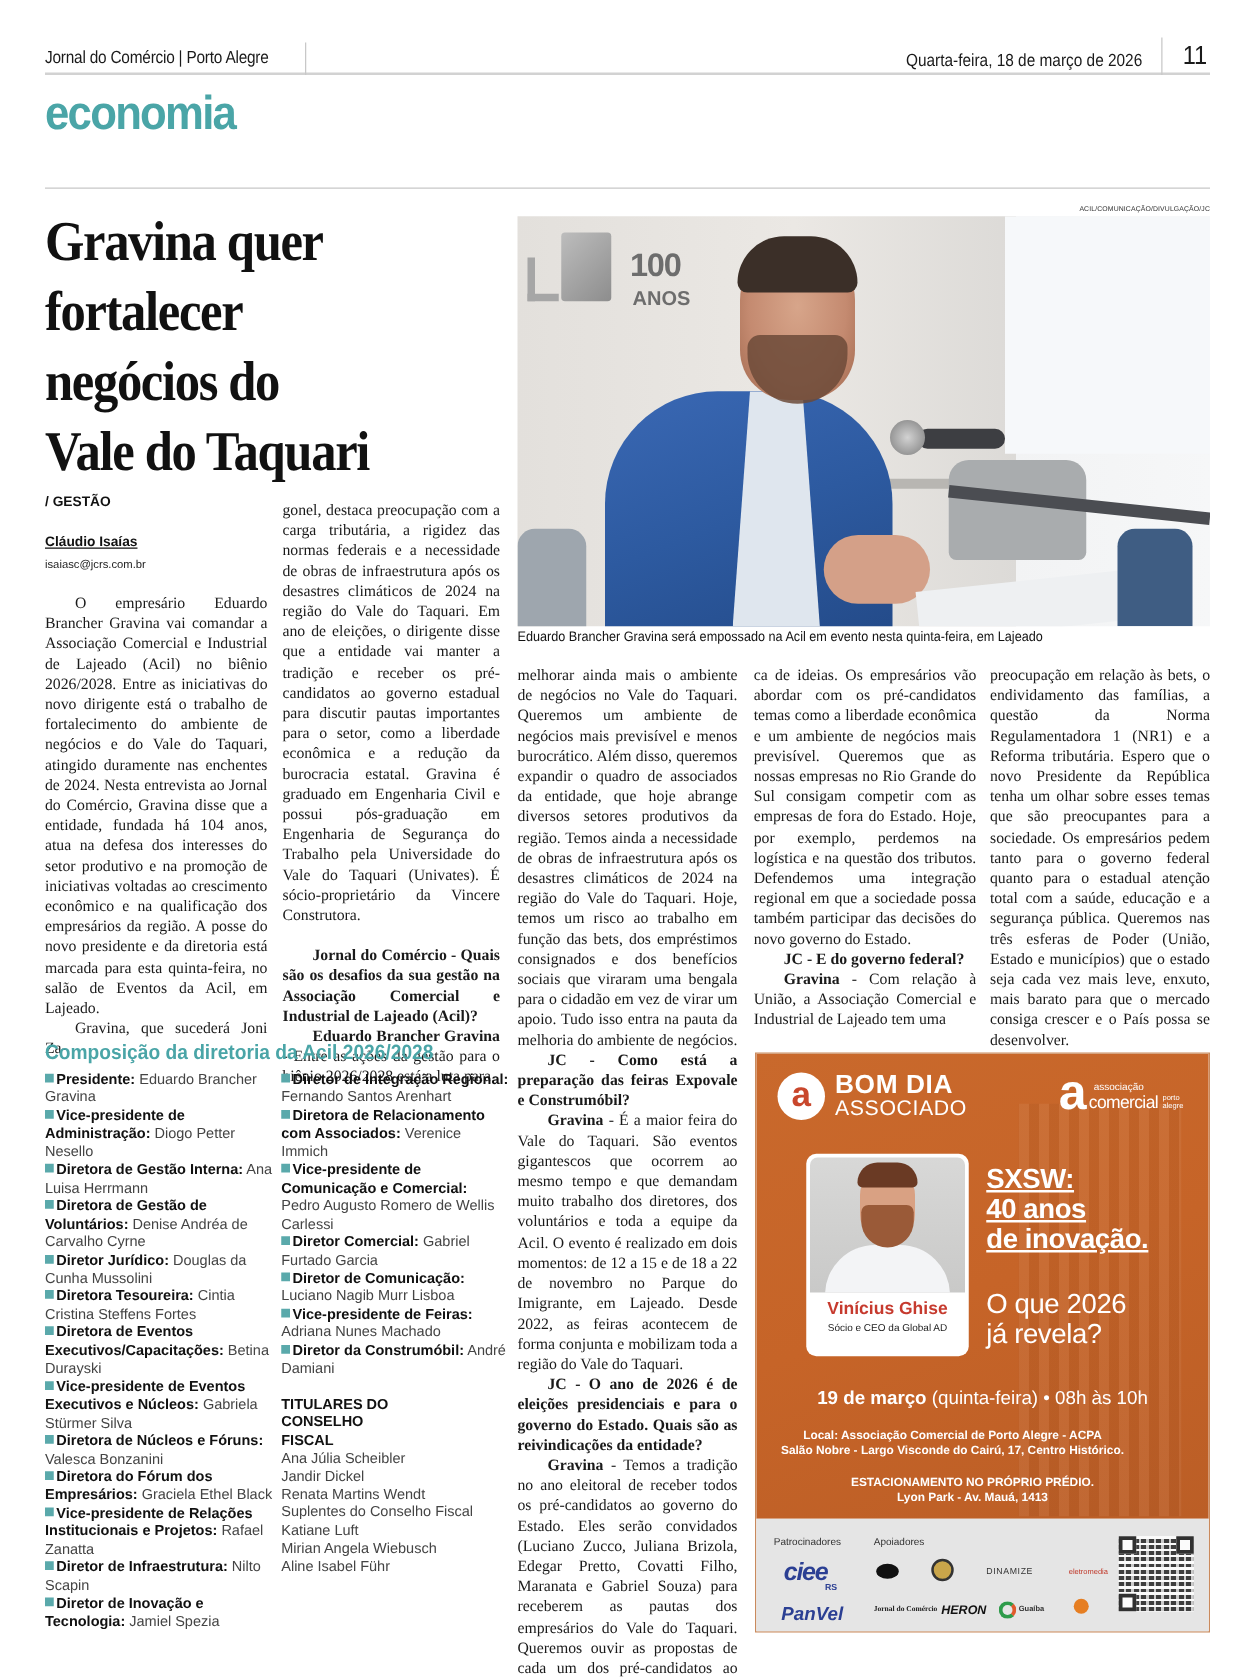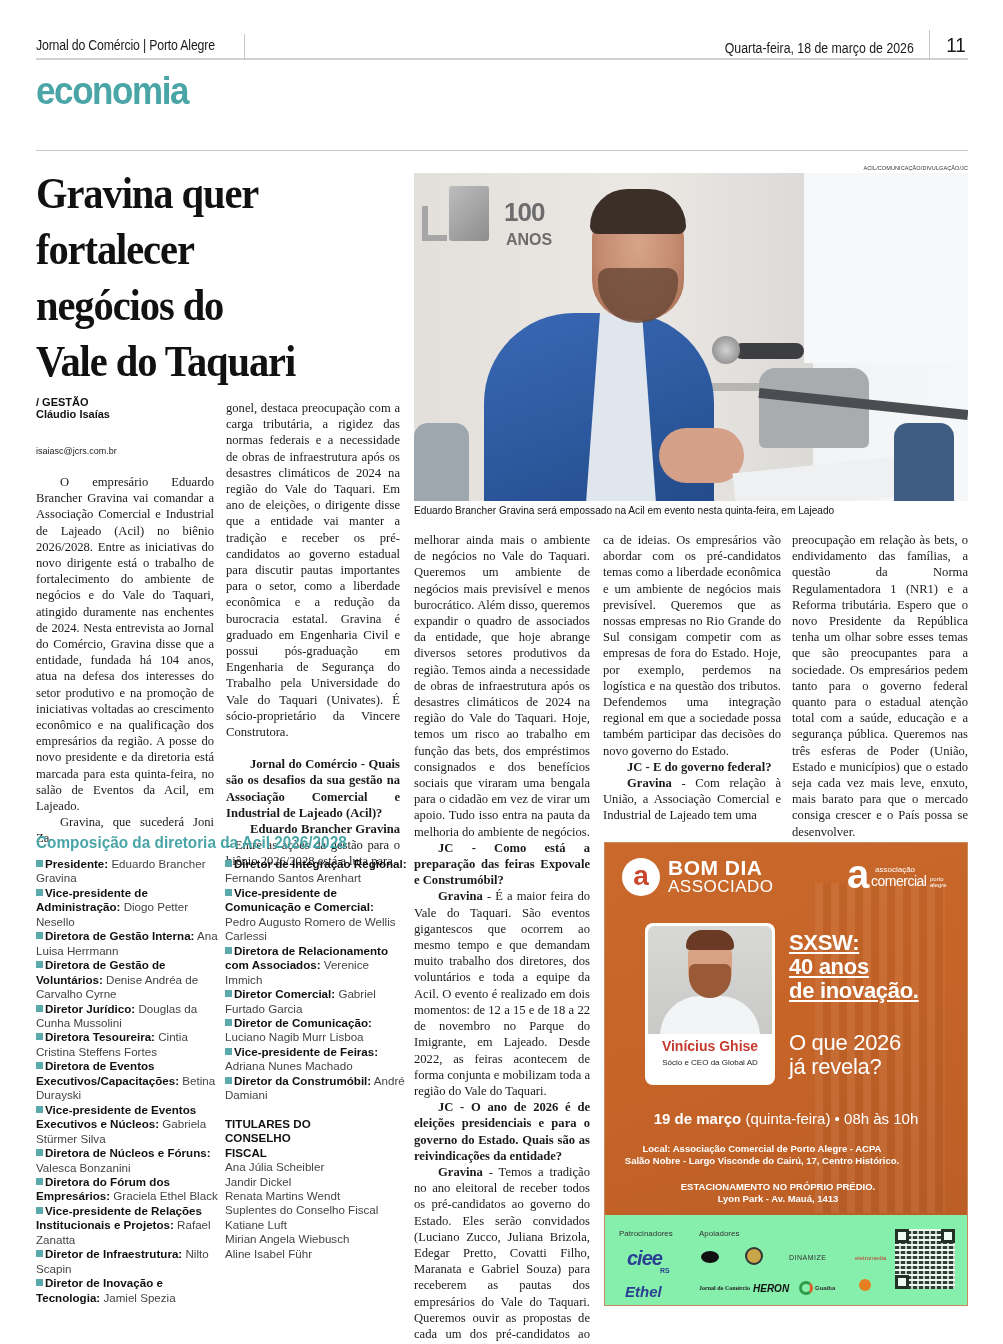--- a/index.html
+++ b/index.html
@@ -15,21 +15,21 @@
   .topbar .pagenum { position: absolute; right: 2px; top: -1px; font-family: "Liberation Sans", sans-serif; font-size: 21px; color: #1a1a1a; transform: scaleX(0.9); transform-origin: right center; }
 
   .section-title { position: absolute; left: 36px; top: 70px; font-family: "Liberation Sans", sans-serif; font-weight: bold; font-size: 38px; color: #4aa5a7; letter-spacing: -1.5px; transform: scaleX(0.92); transform-origin: left center; }
   .section-rule { position: absolute; left: 36px; top: 150px; width: 932px; height: 1px; background: #c8c8c8; }
 
   
   .headline { position: absolute; left: 36px; top: 165px; width: 370px; font-family: "Liberation Serif", serif; font-weight: bold; font-size: 45px; line-height: 56px; letter-spacing: -1.2px; color: #111; }
   .headline div { white-space: nowrap; transform: scaleX(0.9); transform-origin: left center; }
 
   .kicker { position: absolute; left: 36px; top: 396px; font-family: "Liberation Sans", sans-serif; font-weight: bold; font-size: 11px; color: #111; }
-  .author { position: absolute; left: 36px; top: 408px; font-family: "Liberation Sans", sans-serif; font-weight: bold; font-size: 11px; color: #111; }
+  .author { position: absolute; left: 36px; top: 428px; font-family: "Liberation Sans", sans-serif; font-weight: bold; font-size: 11px; color: #111; text-decoration: underline; }
   .email { position: absolute; left: 36px; top: 446px; font-family: "Liberation Sans", sans-serif; font-size: 9px; color: #222; }
 
   
   .col { position: absolute; font-family: "Liberation Serif", serif; font-size: 12.6px; line-height: 16.2px; text-align: justify; hyphens: auto; color: #1a1a1a; }
   .col p { text-indent: 24px; }
   .col p.q { font-weight: bold; }
   .col p.noind { text-indent: 0; }
   .col b { font-weight: bold; }
   .col1 { left: 36px; top: 474px; width: 178px; }
   .col2 { left: 226px; top: 400px; width: 174px; }
@@ -91,21 +91,21 @@
   .ad-portrait .p-hair { position: absolute; left: 38px; top: 4px; width: 48px; height: 20px; background: #6a3a24; border-radius: 24px 24px 6px 6px; }
   .ad-portrait .p-beard { position: absolute; left: 41px; top: 38px; width: 42px; height: 34px; background: #9a5a38; border-radius: 6px 6px 22px 22px; }
   .ad-name { position: absolute; left: 0; top: 115px; width: 130px; text-align: center; font-family: "Liberation Sans", sans-serif; font-weight: bold; font-size: 14px; color: #c63a2e; }
   .ad-role { position: absolute; left: 0; top: 135px; width: 130px; text-align: center; font-family: "Liberation Sans", sans-serif; font-size: 8px; color: #222; }
   .ad-head1 { position: absolute; left: 184px; top: 88px; font-family: "Liberation Sans", sans-serif; font-weight: bold; font-size: 22px; line-height: 24px; color: #fff; letter-spacing: -0.3px; text-decoration: underline; }
   .ad-head2 { position: absolute; left: 184px; top: 188px; font-family: "Liberation Sans", sans-serif; font-size: 22px; line-height: 24px; color: #fff; letter-spacing: -0.3px; }
   .ad-date { position: absolute; left: 0; top: 267px; width: 362px; text-align: center; font-family: "Liberation Sans", sans-serif; font-size: 15px; color: #fff; }
   .ad-date b { font-weight: bold; }
   .ad-local { position: absolute; left: 0; top: 300px; width: 314px; text-align: center; font-family: "Liberation Sans", sans-serif; font-weight: bold; font-size: 9.5px; line-height: 12px; color: #fff; }
   .ad-park { position: absolute; left: 0; top: 338px; width: 346px; text-align: center; font-family: "Liberation Sans", sans-serif; font-weight: bold; font-size: 9.5px; line-height: 12px; color: #fff; }
-  .ad-bottom { position: absolute; left: 0; top: 372px; width: 362px; height: 92px; background: #86efac; }
+  .ad-bottom { position: absolute; left: 0; top: 372px; width: 362px; height: 92px; background: #e5e5e5; }
   .ad-lbl { position: absolute; top: 14px; font-family: "Liberation Sans", sans-serif; font-size: 8px; color: #333; }
   .sp { position: absolute; font-family: "Liberation Sans", sans-serif; font-weight: bold; color: #2b3f93; white-space: nowrap; }
   .qr { position: absolute; left: 290px; top: 14px; width: 60px; height: 60px; background:
       repeating-linear-gradient(0deg, #222 0 3px, #fff 3px 5px),
       #fff; opacity: .85; }
   .qr::before { content: ""; position: absolute; inset: 0; background: repeating-linear-gradient(90deg, transparent 0 4px, rgba(255,255,255,.75) 4px 6px); }
   .qr .corner { position: absolute; width: 14px; height: 14px; border: 3px solid #111; background: #fff; }
 </style>
 </head>
 <body>
@@ -196,22 +196,22 @@
     <div><span class="sq"></span><span class="b">Diretora de Eventos Executivos/Capacitações:</span> <span>Betina Durayski</span></div>
     <div><span class="sq"></span><span class="b">Vice-presidente de Eventos Executivos e Núcleos:</span> <span>Gabriela Stürmer Silva</span></div>
     <div><span class="sq"></span><span class="b">Diretora de Núcleos e Fóruns:</span> <span>Valesca Bonzanini</span></div>
     <div><span class="sq"></span><span class="b">Diretora do Fórum dos Empresários:</span> <span>Graciela Ethel Black</span></div>
     <div><span class="sq"></span><span class="b">Vice-presidente de Relações Institucionais e Projetos:</span> <span>Rafael Zanatta</span></div>
     <div><span class="sq"></span><span class="b">Diretor de Infraestrutura:</span> <span>Nilto Scapin</span></div>
     <div><span class="sq"></span><span class="b">Diretor de Inovação e Tecnologia:</span> <span>Jamiel Spezia</span></div>
   </div>
 <div class="board-col board-right" id="board-right">
     <div><span class="sq"></span><span class="b">Diretor de Integração Regional:</span> <span>Fernando Santos Arenhart</span></div>
+    <div><span class="sq"></span><span class="b">Diretora de Relacionamento com Associados:</span> <span>Verenice Immich</span></div>
     <div><span class="sq"></span><span class="b">Vice-presidente de Comunicação e Comercial:</span> <span>Pedro Augusto Romero de Wellis Carlessi</span></div>
-    <div><span class="sq"></span><span class="b">Diretora de Relacionamento com Associados:</span> <span>Verenice Immich</span></div>
     <div><span class="sq"></span><span class="b">Diretor Comercial:</span> <span>Gabriel Furtado Garcia</span></div>
     <div><span class="sq"></span><span class="b">Diretor de Comunicação:</span> <span>Luciano Nagib Murr Lisboa</span></div>
     <div><span class="sq"></span><span class="b">Vice-presidente de Feiras:</span> <span>Adriana Nunes Machado</span></div>
     <div><span class="sq"></span><span class="b">Diretor da Construmóbil:</span> <span>André Damiani</span></div>
     <div class="fiscal-title" style="width: 110px;">TITULARES DO CONSELHO FISCAL</div>
     <div>Ana Júlia Scheibler</div>
     <div>Jandir Dickel</div>
     <div>Renata Martins Wendt</div>
     <div>Suplentes do Conselho Fiscal</div>
     <div>Katiane Luft</div>
@@ -261,21 +261,21 @@
       <div>Lyon Park - Av. Mauá, 1413</div>
     </div>
   </div>
 
   <div class="ad-bottom">
     <div class="ad-lbl" style="left:14px">Patrocinadores</div>
     <div class="ad-lbl" style="left:94px">Apoiadores</div>
 
     <div class="sp" style="left:22px;top:32px;font-size:20px;font-style:italic;letter-spacing:-1px">ciee</div>
     <div class="sp" style="left:55px;top:52px;font-size:7px">RS</div>
-    <div class="sp" style="left:20px;top:68px;font-size:15px;font-style:italic">Ethel</div>
+    <div class="sp" style="left:20px;top:68px;font-size:15px;font-style:italic">PanVel</div>
 
     <div style="position:absolute;left:96px;top:36px;width:18px;height:12px;border-radius:50%;background:#111"></div>
     <div style="position:absolute;left:140px;top:32px;width:18px;height:18px;border-radius:50%;background:#c9a54a;border:2px solid #333"></div>
     <div class="sp" style="left:184px;top:39px;font-size:7px;color:#333;font-weight:normal;letter-spacing:.5px">DINAMIZE</div>
     <div class="sp" style="left:250px;top:40px;font-size:6px;color:#c0392b;font-weight:normal">eletromedia</div>
     <div class="sp" style="left:94px;top:70px;font-size:6px;color:#222;font-family:'Liberation Serif',serif">Jornal do Comércio</div>
     <div class="sp" style="left:148px;top:68px;font-size:10px;color:#111;font-style:italic">HERON</div>
     <div style="position:absolute;left:194px;top:66px;width:14px;height:14px;border-radius:50%;border:3px solid #2e9b4a;border-right-color:#e05a2b"></div>
     <div class="sp" style="left:210px;top:70px;font-size:6px;color:#333">Guaíba</div>
     <div style="position:absolute;left:254px;top:64px;width:12px;height:12px;border-radius:50%;background:#e67e22"></div>

